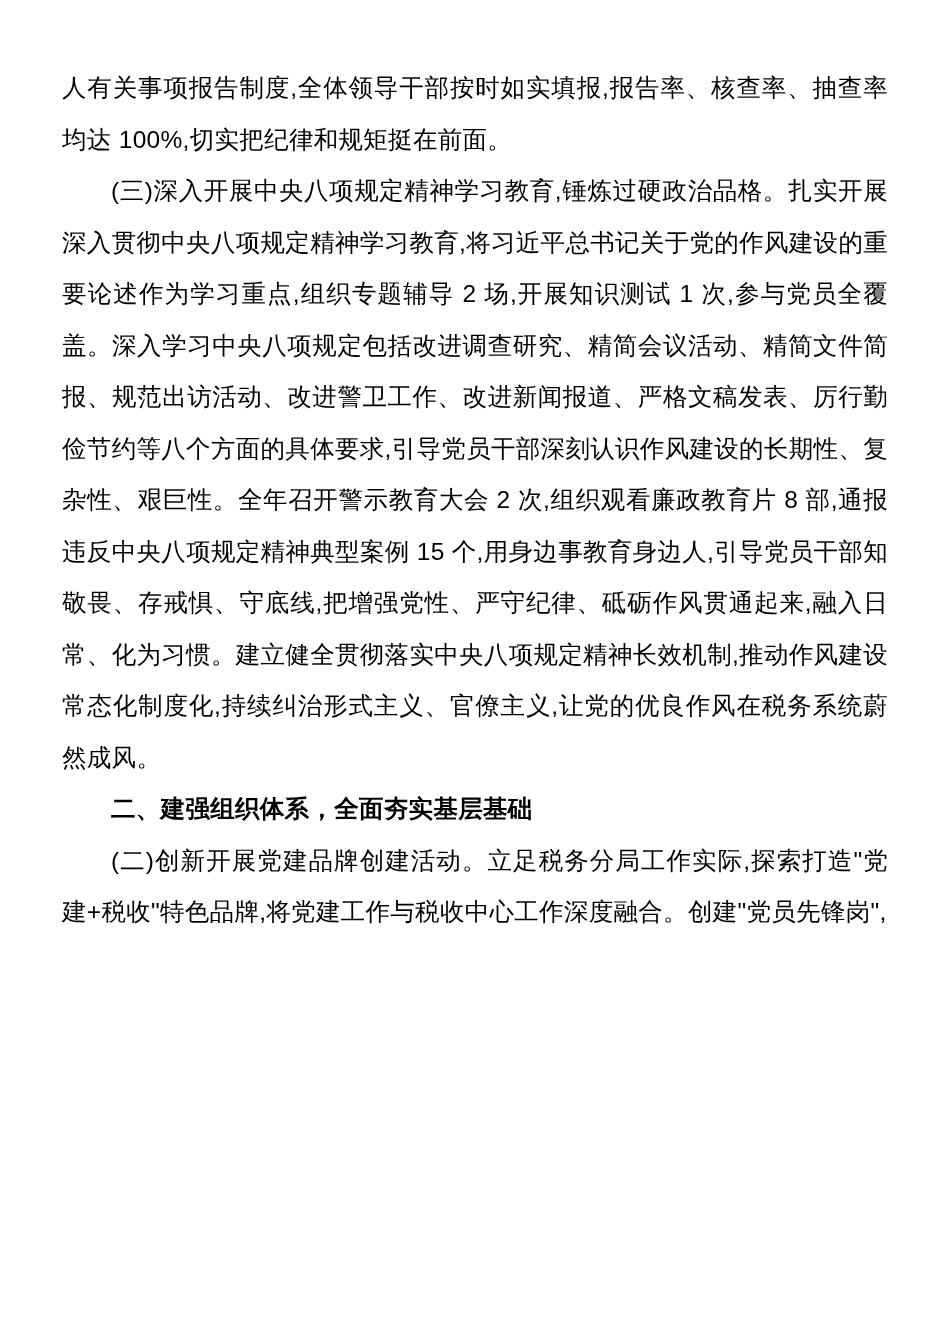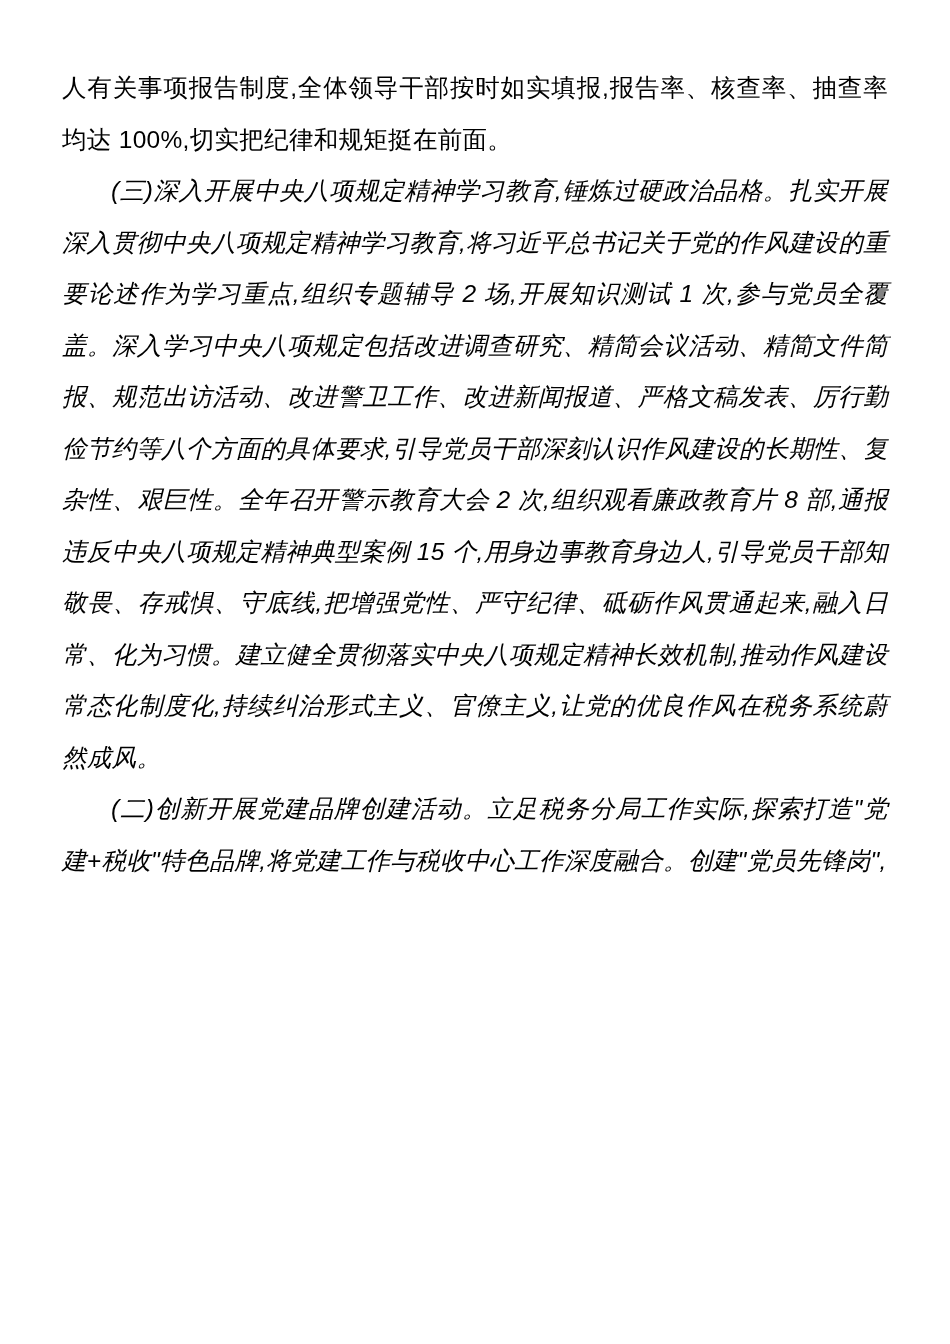--- a/index.html
+++ b/index.html
@@ -28,23 +28,23 @@
     line-height: 51.5px;
     text-align: justify;
     font-weight: 400;
     letter-spacing: 0.3px;
   }
   .heading {
     font-weight: 700;
   }
   .indent {
     text-indent: 2em;
-    font-style: italic;
   }
 </style>
 </head>
 <body>
 
 <div class="page">
   <p class="para">人有关事项报告制度,全体领导干部按时如实填报,报告率、核查率、抽查率均达 100%,切实把纪律和规矩挺在前面。</p>
   <p class="para indent">(三)深入开展中央八项规定精神学习教育,锤炼过硬政治品格。扎实开展深入贯彻中央八项规定精神学习教育,将习近平总书记关于党的作风建设的重要论述作为学习重点,组织专题辅导 2 场,开展知识测试 1 次,参与党员全覆盖。深入学习中央八项规定包括改进调查研究、精简会议活动、精简文件简报、规范出访活动、改进警卫工作、改进新闻报道、严格文稿发表、厉行勤俭节约等八个方面的具体要求,引导党员干部深刻认识作风建设的长期性、复杂性、艰巨性。全年召开警示教育大会 2 次,组织观看廉政教育片 8 部,通报违反中央八项规定精神典型案例 15 个,用身边事教育身边人,引导党员干部知敬畏、存戒惧、守底线,把增强党性、严守纪律、砥砺作风贯通起来,融入日常、化为习惯。建立健全贯彻落实中央八项规定精神长效机制,推动作风建设常态化制度化,持续纠治形式主义、官僚主义,让党的优良作风在税务系统蔚然成风。</p>
+  <h2 class="heading indent">二、建强组织体系，全面夯实基层基础</h2>
   <p class="para indent">(二)创新开展党建品牌创建活动。立足税务分局工作实际,探索打造"党建+税收"特色品牌,将党建工作与税收中心工作深度融合。创建"党员先锋岗",</p>
 </div>
 
 </body></html>

